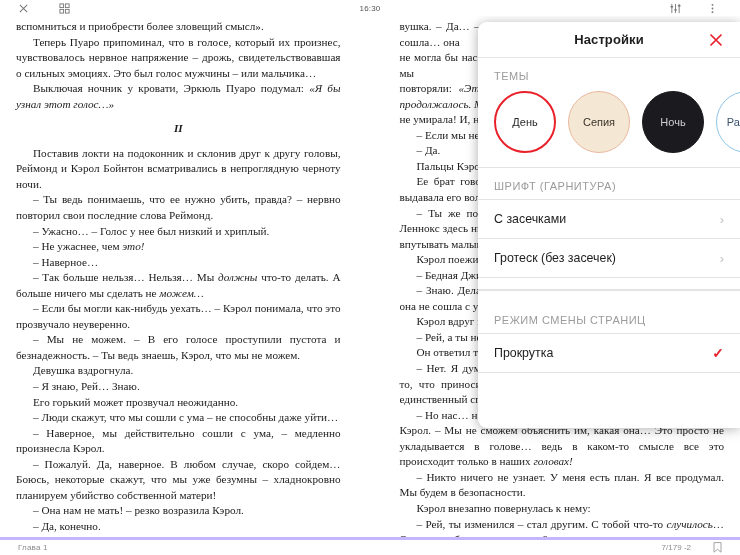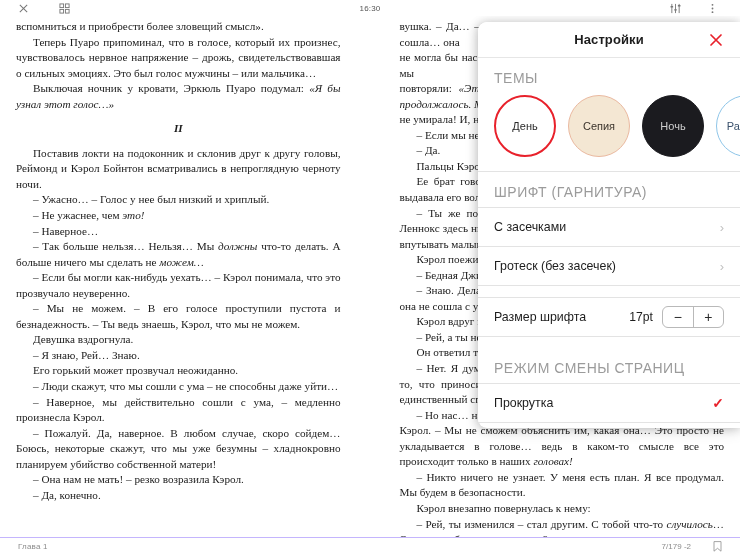--- a/index.html
+++ b/index.html
@@ -45,21 +45,21 @@
   .col p { text-indent: 17px; margin: 0; }
   .col p.noind { text-indent: 0; }
   .col p.center { text-indent: 0; text-align: center; font-style: italic;
                   font-weight: bold; margin: 9px 0 9px 0; }
   .col i { font-style: italic; }
 
   
   .botbar {
     position: absolute; left: 0; bottom: 0; width: 740px; height: 18px;
     display: flex; align-items: center;
-    border-top: 1px solid #c4b5fd;
+    border-top: 3px solid #c4b5fd;
     background: #fff;
     font-size: 8px; color: #8b8b8b;
     padding: 0 18px; z-index: 40;
   }
   .botbar .chap { letter-spacing: .2px; }
   .botbar .right { margin-left: auto; display: flex; align-items: center; gap: 22px; }
   .bookmark-ico { width: 9px; height: 11px; display: block; color: #9a9a9a; }
   .bookmark-ico svg { width: 100%; height: 100%; display: block; }
 
   
@@ -80,21 +80,21 @@
     background: #fff;
   }
   .panel-title { font-size: 13px; font-weight: bold; color: #1d1d1d; letter-spacing: .1px; }
   .close-btn {
     position: absolute; right: 16px; top: 50%; transform: translateY(-50%);
     width: 16px; height: 16px; color: #e8212b; cursor: pointer;
   }
   .close-btn svg { width: 100%; height: 100%; display: block; }
 
   .sec-label {
-    font-size: 14px; color: #9b9b9b; letter-spacing: .5px;
+    font-size: 11px; color: #9b9b9b; letter-spacing: .5px;
     padding: 12px 16px 7px 16px; background: #fff;
   }
 
   .themes-row {
     display: flex; align-items: center; gap: 12px;
     padding: 2px 0 14px 16px;
     background: #fff;
   }
   .theme {
     width: 62px; height: 62px; flex: 0 0 62px; border-radius: 50%;
@@ -175,20 +175,21 @@
     </div>
   </div>
 
   <div class="page">
     <div class="col" id="col-left">
         <p class="noind">вспомниться и приобрести более зловещий смысл».</p>
         <p>Теперь Пуаро припоминал, что в голосе, который их произнес, чувствовалось нервное напряжение – дрожь, свидетельствовавшая о сильных эмоциях. Это был голос мужчины – или мальчика…</p>
         <p>Выключая ночник у кровати, Эркюль Пуаро подумал: <i>«Я бы узнал этот голос…»</i></p>
         <p class="center">II</p>
         <p>Поставив локти на подоконник и склонив друг к другу головы, Реймонд и Кэрол Бойнтон всматривались в непроглядную черноту ночи.</p>
+        <p>– Ты ведь понимаешь, что ее нужно убить, правда? – нервно повторил свои последние слова Реймонд.</p>
         <p>– Ужасно… – Голос у нее был низкий и хриплый.</p>
         <p>– Не ужаснее, чем <i>это!</i></p>
         <p>– Наверное…</p>
         <p>– Так больше нельзя… Нельзя… Мы <i>должны</i> что-то делать. А больше ничего мы сделать не <i>можем…</i></p>
         <p>– Если бы могли как-нибудь уехать… – Кэрол понимала, что это прозвучало неуверенно.</p>
         <p>– Мы не можем. – В его голосе проступили пустота и безнадежность. – Ты ведь знаешь, Кэрол, что мы не можем.</p>
         <p>Девушка вздрогнула.</p>
         <p>– Я знаю, Рей… Знаю.</p>
         <p>Его горький может прозвучал неожиданно.</p>
         <p>– Люди скажут, что мы сошли с ума – не способны даже уйти…</p>
@@ -262,29 +263,20 @@
 
     <div class="row">
       <span>Гротеск (без засечек)</span>
       <span class="chev">›</span>
     </div>
     <div class="divider"></div>
 
     <div class="gap"></div>
     <div class="divider"></div>
 
-    <div class="row">
-      <span>Размер шрифта</span>
-      <span class="val">17pt</span>
-      <span class="stepper">
-        <div>−</div>
-        <div class="sep"></div>
-        <div>+</div>
-      </span>
-    </div>
     <div class="divider"></div>
 
     <div class="gap"></div>
     <div class="sec-label">РЕЖИМ СМЕНЫ СТРАНИЦ</div>
     <div class="divider"></div>
 
     <div class="row">
       <span>Прокрутка</span>
       <span class="check">✓</span>
     </div>

